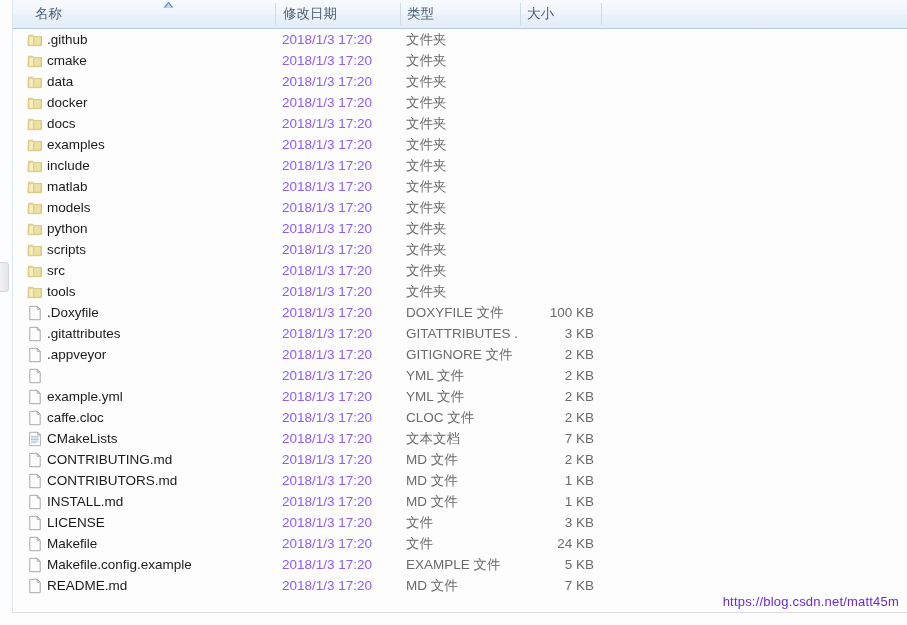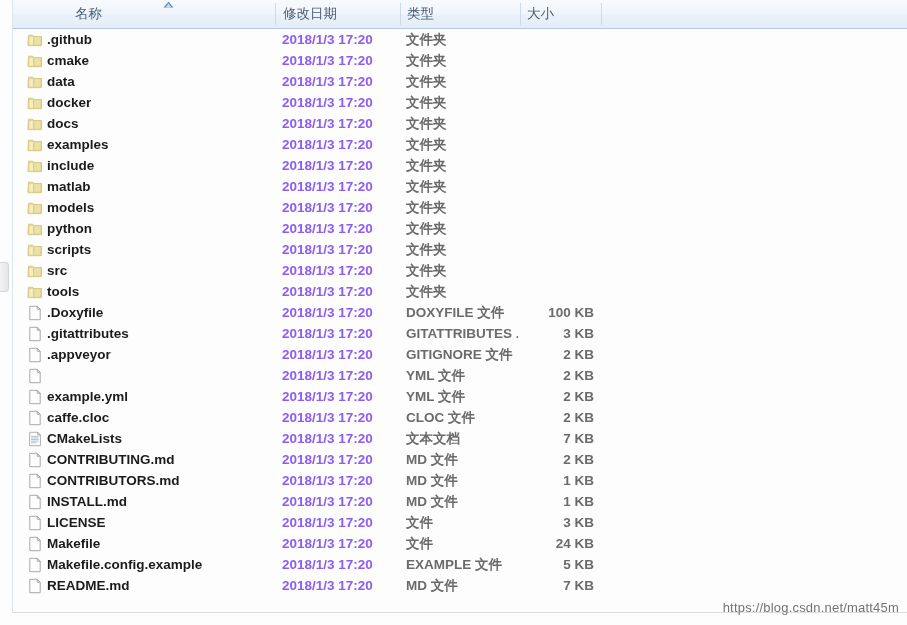--- a/index.html
+++ b/index.html
@@ -75,21 +75,20 @@
     height: 7px;
   }
 
   
   .rows {
     position: absolute;
     left: 13px;
     top: 29px;
     width: 894px;
     height: 583px;
-    font-weight: bold;
   }
   .row {
     position: relative;
     height: 21px;
     width: 100%;
   }
   .cell {
     position: absolute;
     top: 0;
     height: 21px;
@@ -119,37 +118,37 @@
     top: 612px;
     width: 894px;
     height: 1px;
     background: #dcdcdc;
   }
 
   
   .watermark {
     position: absolute;
     right: 8px;
-    bottom: 10px;
+    bottom: 16px;
     font-size: 13px;
-    color: #737373;
+    color: #6d28d9;
     white-space: nowrap;
     letter-spacing: 0.2px;
   }
 </style>
 </head>
 <body>
 
 <div id="explorer">
 
   <div class="left-edge-line"></div>
   <div class="splitter-handle"></div>
 
   <div class="col-header">
-    <div class="hdr-cell" style="left:22px;  width:125px;margin-left:40px;">名称</div>
+    <div class="hdr-cell" style="left:22px;  width:125px;">名称</div>
     <svg class="sort-caret" viewBox="0 0 13 7">
       <polygon points="6.5,0.8 11.4,6.4 1.6,6.4" fill="#5584b4"></polygon>
       <polygon points="6.5,2.6 9.6,6.4 3.4,6.4" fill="#cfe0f2"></polygon>
     </svg>
     <div class="hdr-div" style="left:262px;"></div>
     <div class="hdr-cell" style="left:270px; width:122px;">修改日期</div>
     <div class="hdr-div" style="left:387px;"></div>
     <div class="hdr-cell" style="left:394px; width:110px;">类型</div>
     <div class="hdr-div" style="left:507px;"></div>
     <div class="hdr-cell" style="left:514px; width:80px;">大小</div>

